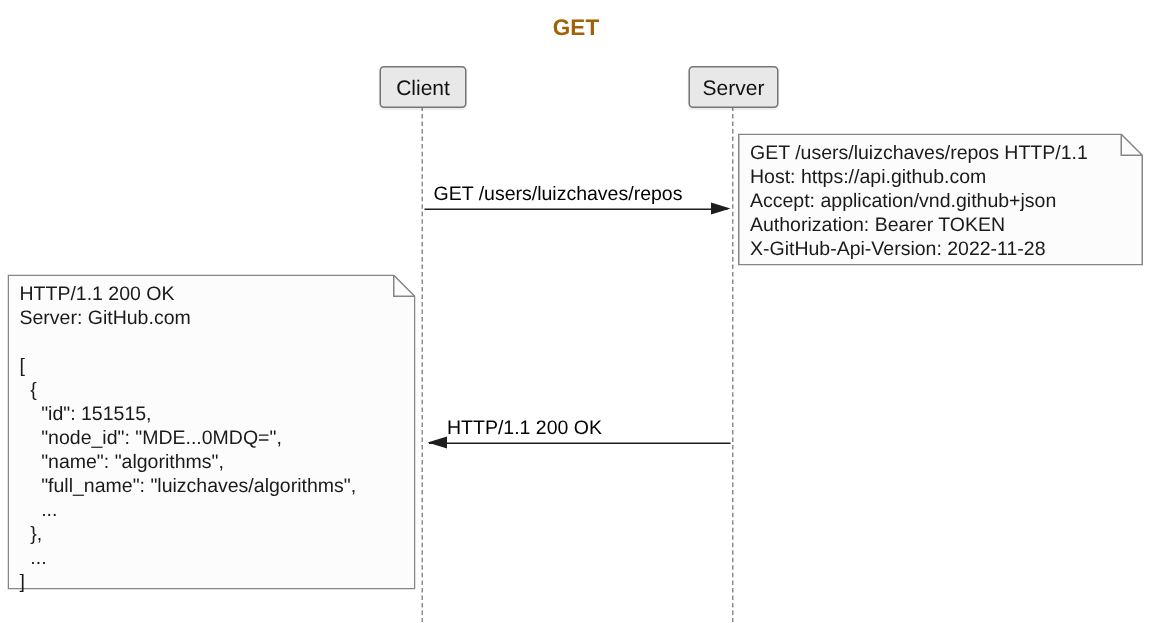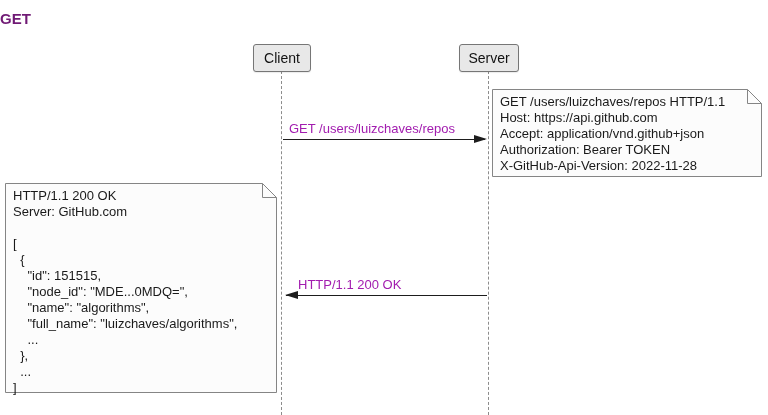--- a/index.html
+++ b/index.html
@@ -13,24 +13,24 @@
     width: 768px;
     height: 415px;
     background: #ffffff;
     overflow: hidden;
   }
   .diagram-title {
     position: absolute;
     top: 10px;
     left: 0;
     width: 768px;
-    text-align: left;
+    text-align: center;
     font-size: 15px;
     font-weight: bold;
-    color: #701a75;
+    color: #a16207;
   }
   .lifeline {
     position: absolute;
     top: 71px;
     height: 344px;
     width: 0;
     border-left: 1px dashed #8c8c8c;
   }
   .lifeline-client { left: 281px; }
   .lifeline-server { left: 488px; }
@@ -46,21 +46,21 @@
     justify-content: center;
     font-size: 14px;
     color: #111111;
     box-shadow: 0 1px 1px rgba(0,0,0,0.08);
   }
   .actor-client { left: 253px; width: 56px; }
   .actor-server { left: 459px; width: 58px; }
   .msg-label {
     position: absolute;
     font-size: 13px;
-    color: #a21caf;
+    color: #000000;
     white-space: nowrap;
   }
   .msg1-label { left: 289px; top: 121px; }
   .msg2-label { left: 298px; top: 277px; }
   .msg-line {
     position: absolute;
     height: 0;
     border-top: 1px solid #1d1d1d;
   }
   .msg1-line { left: 283px; top: 139px; width: 202px; }

